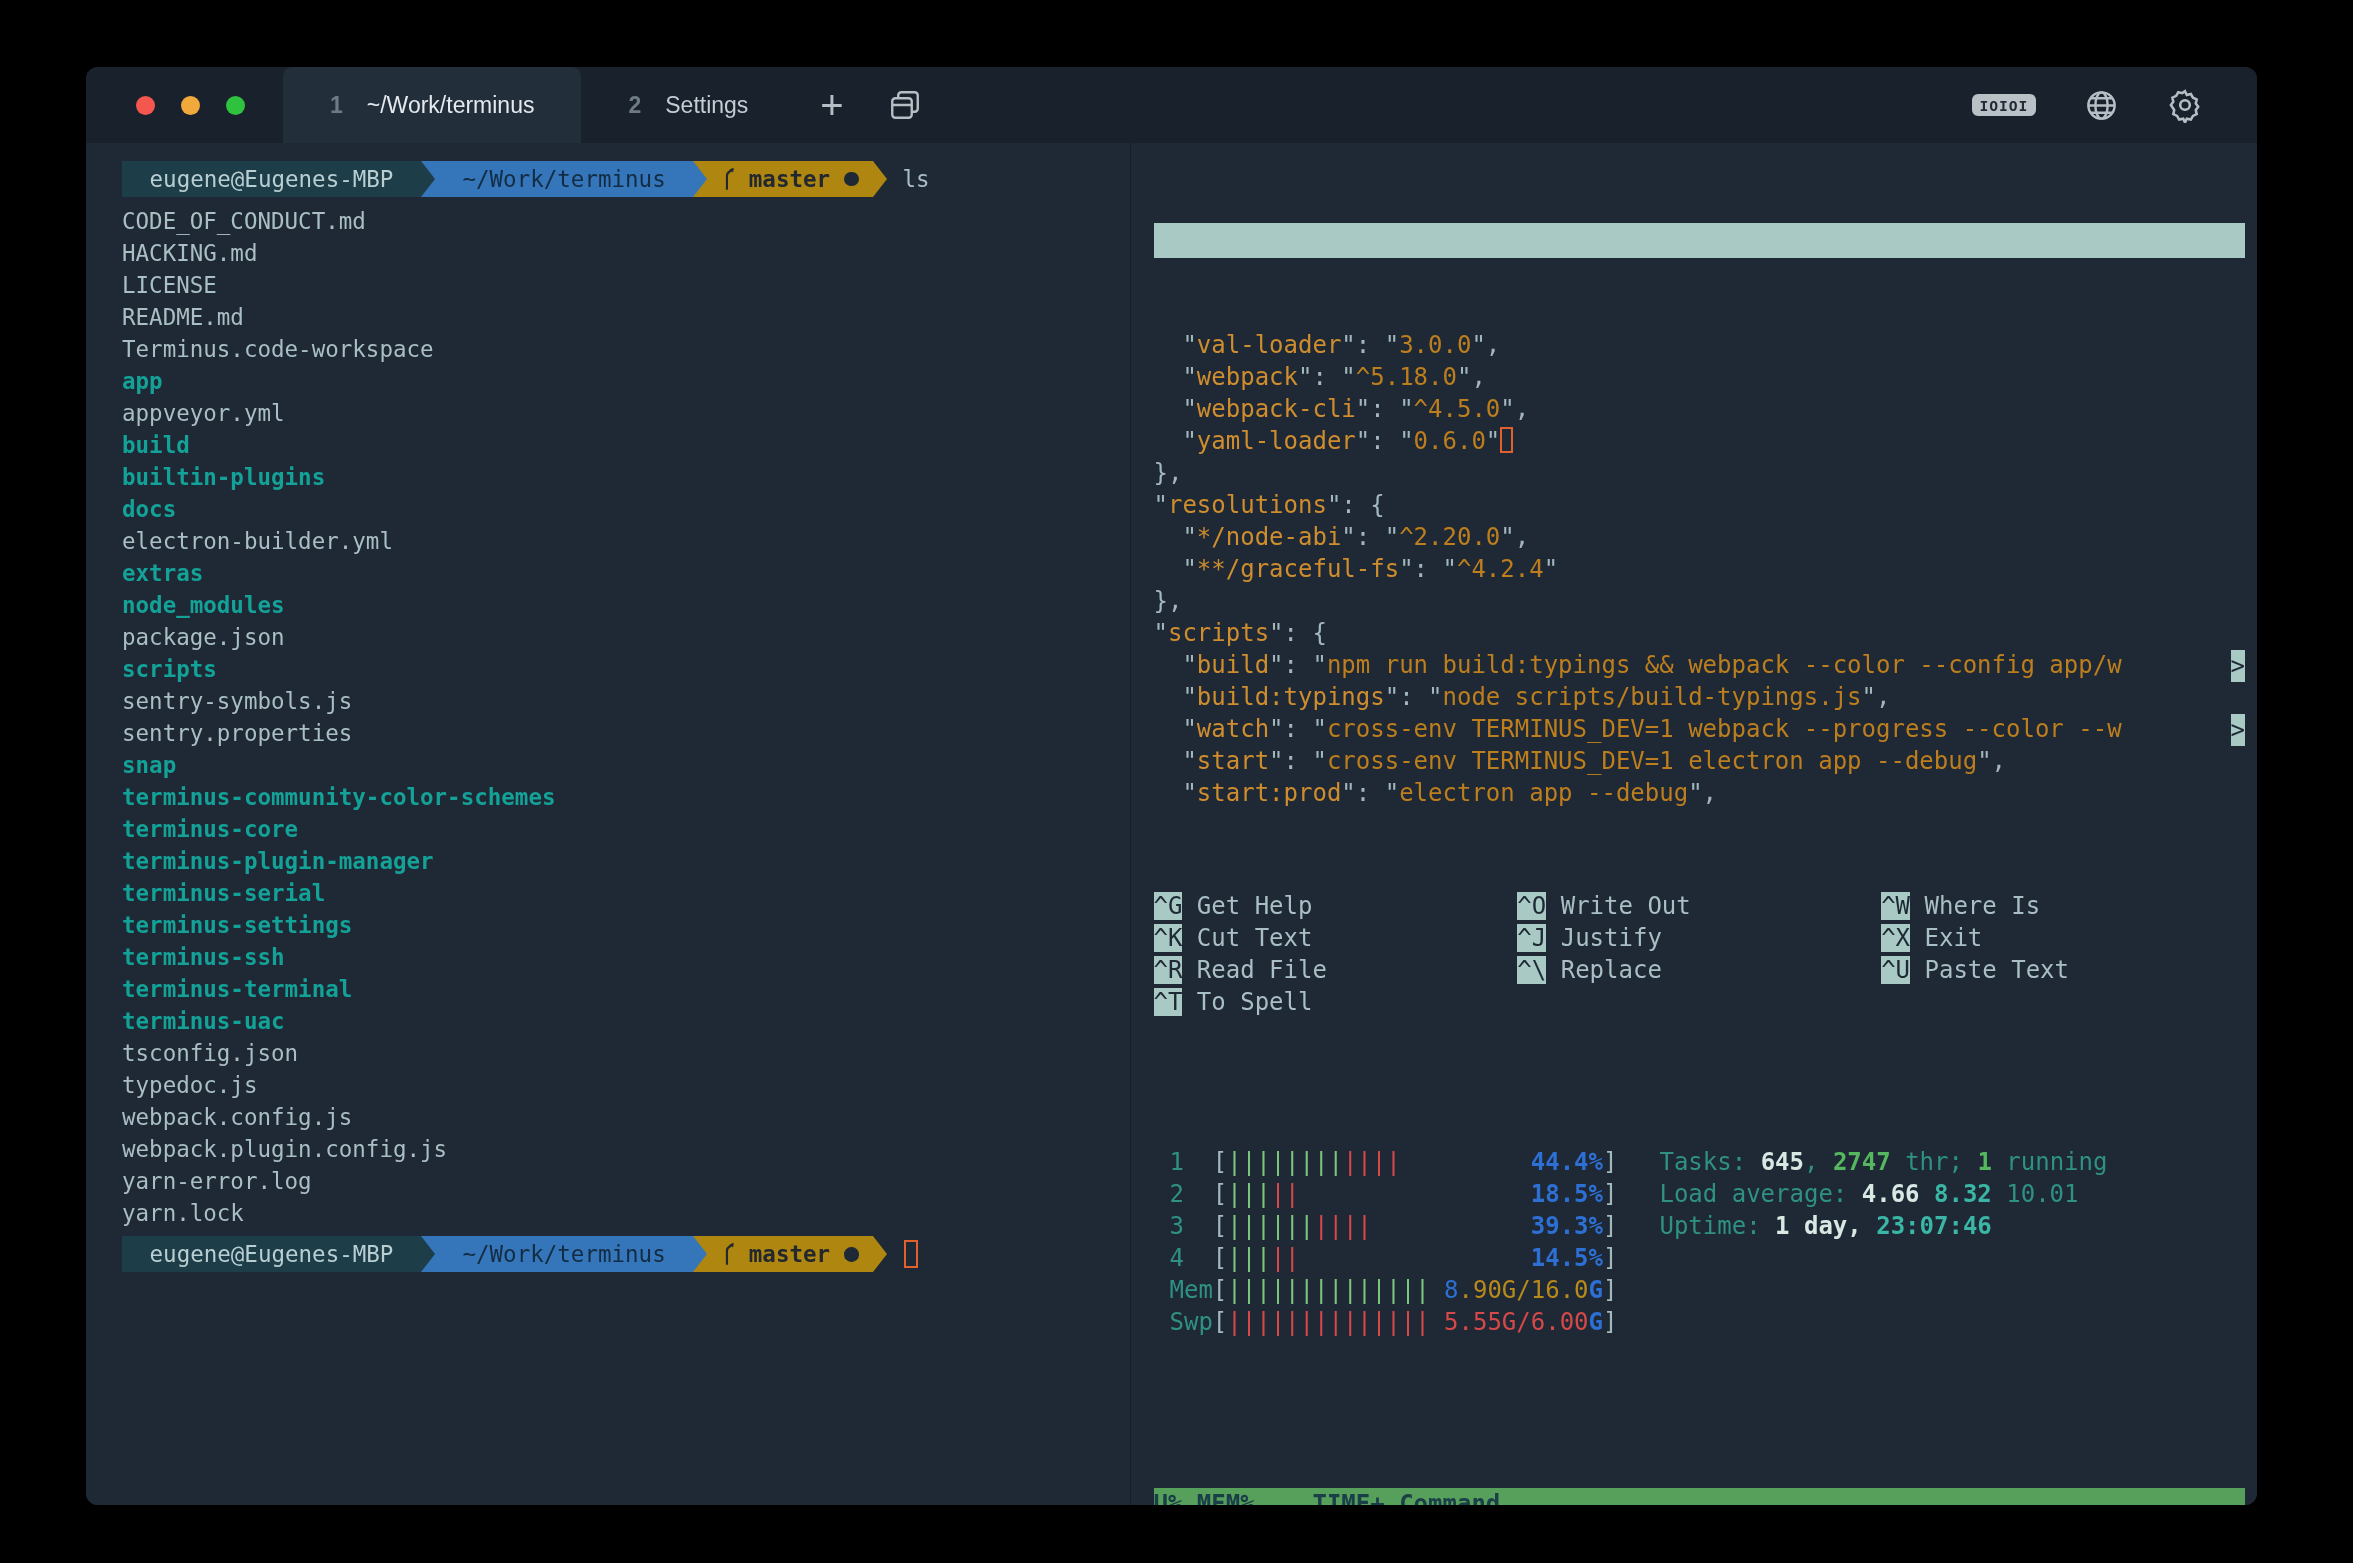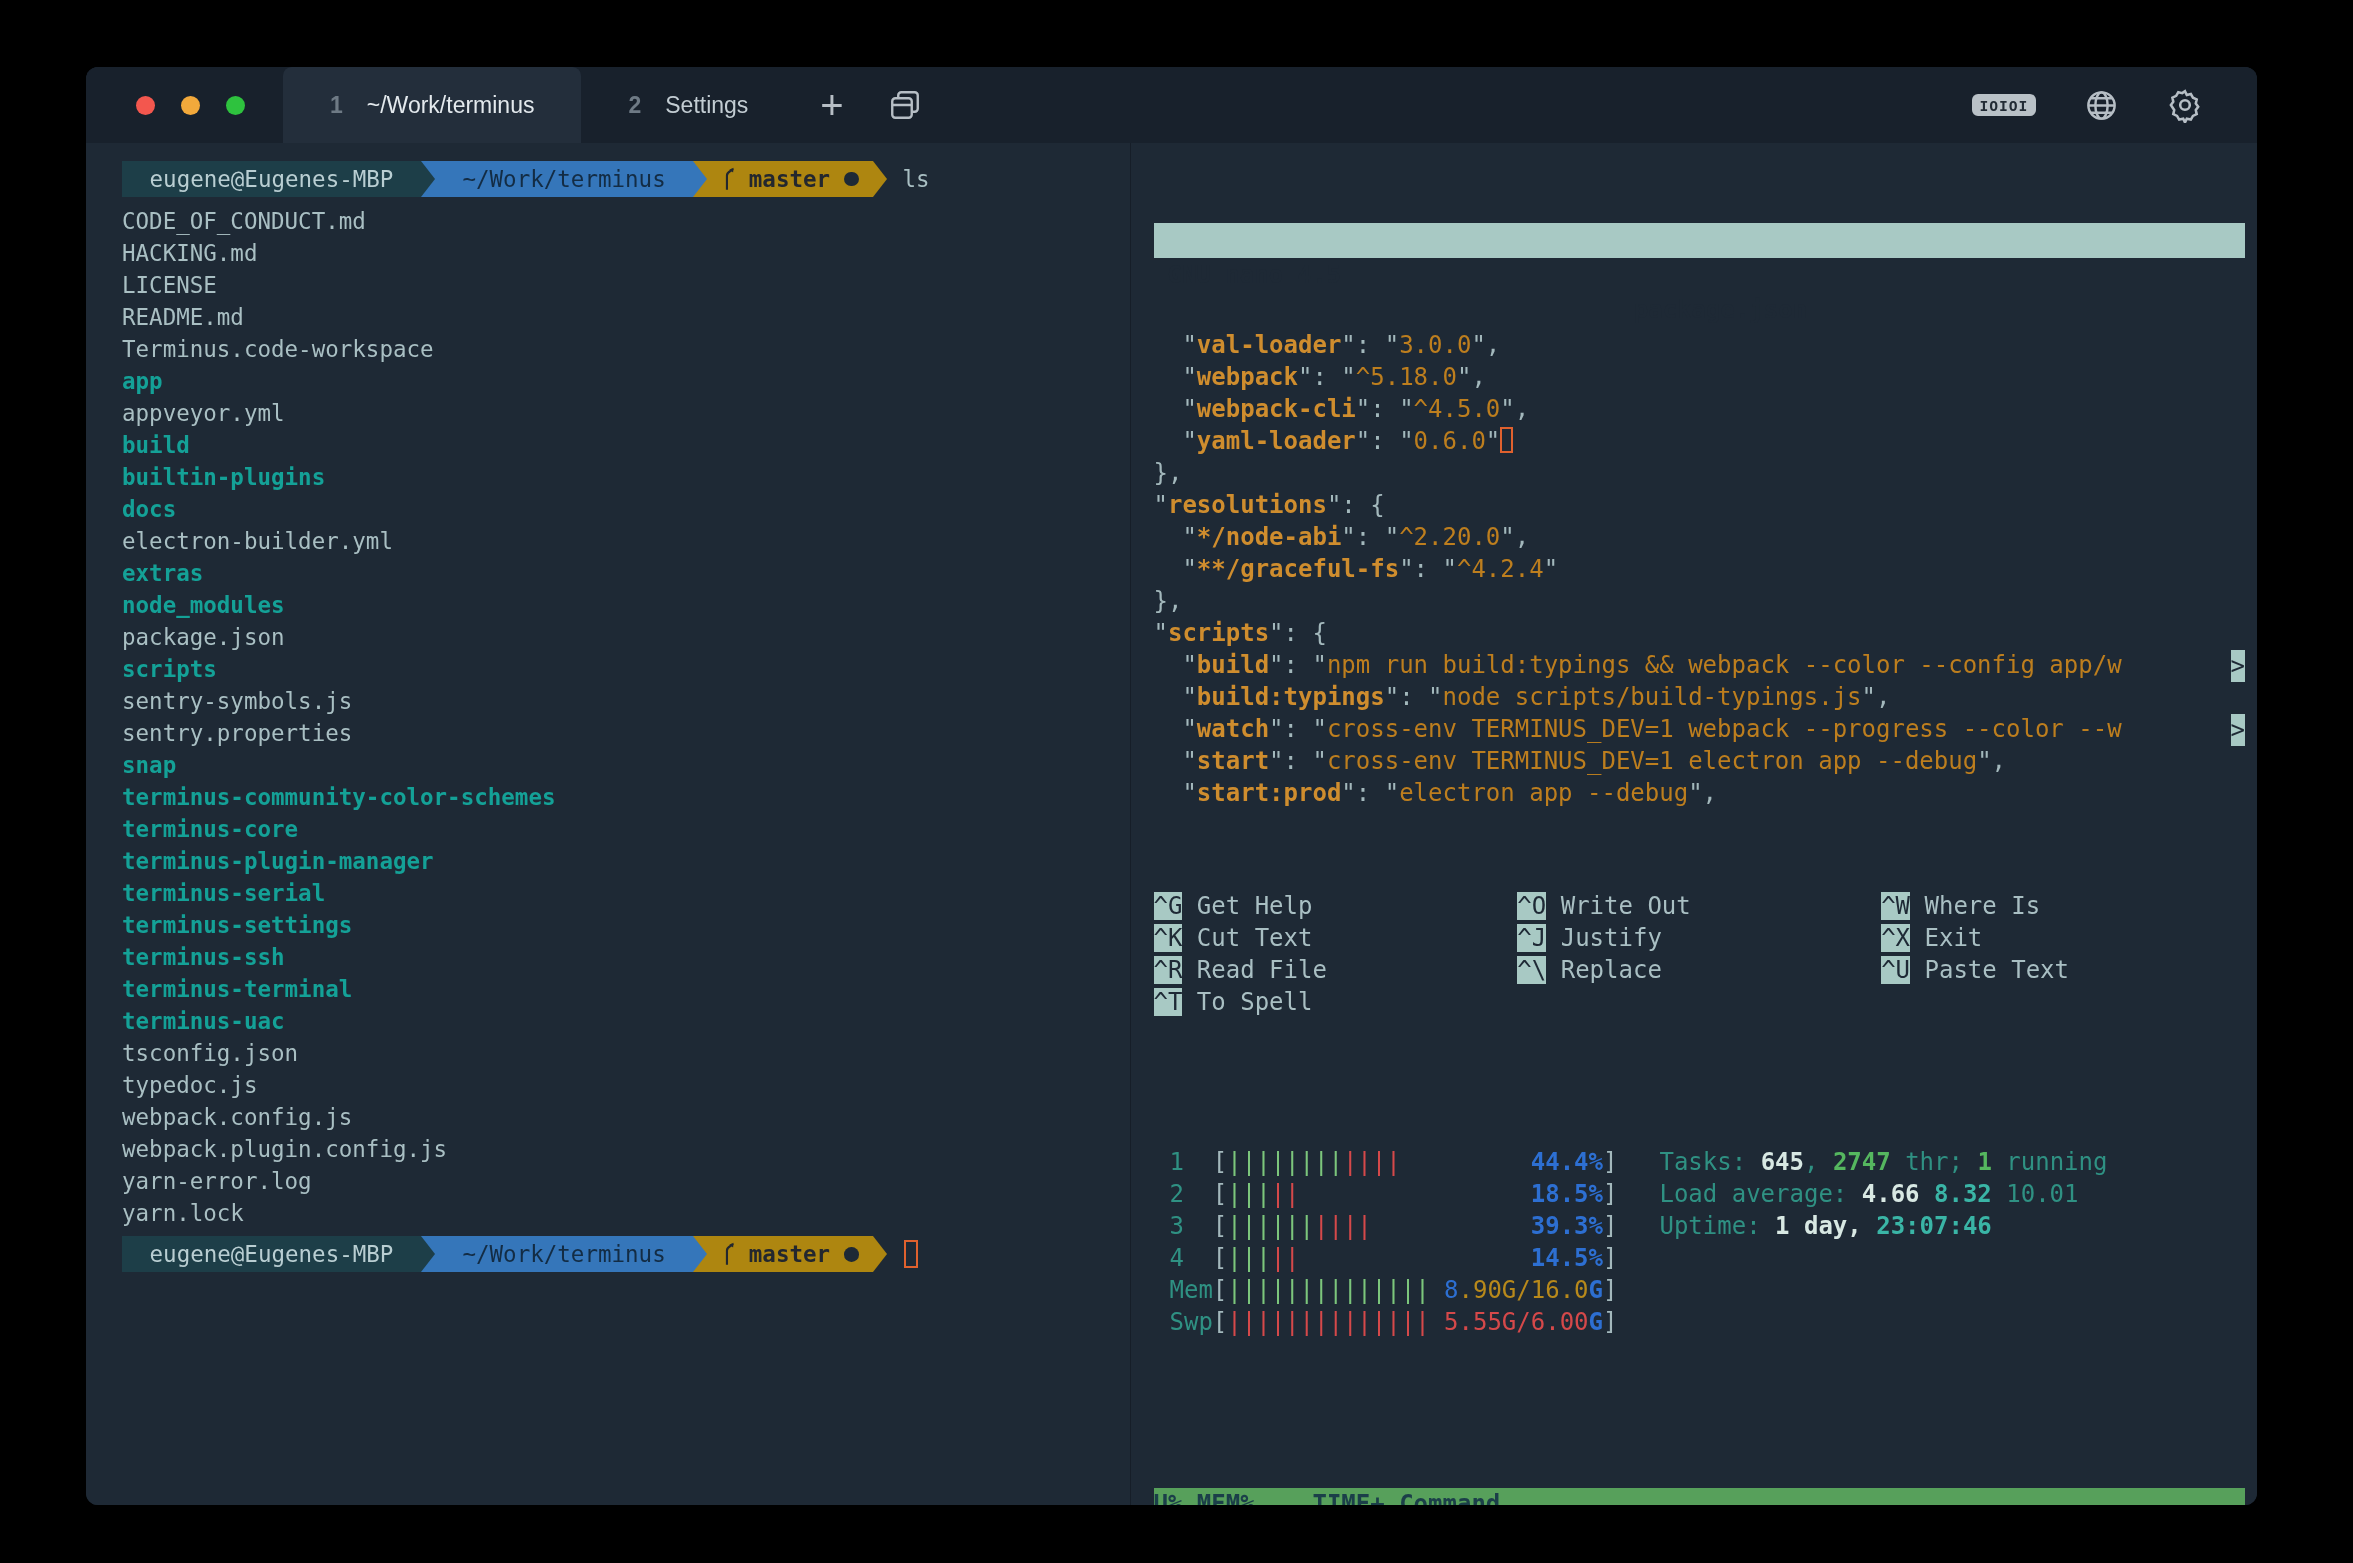--- a/index.html
+++ b/index.html
@@ -51,21 +51,21 @@
   .gitdot{display:inline-block;width:14.7px;height:14.7px;border-radius:50%;background:var(--dark);margin-left:14px;}
   .branch-icon{margin-right:8.6px;}
   .cmd{color:var(--fg);margin-left:15.6px;}
   .block-cursor{display:inline-block;width:14px;height:28px;border:2.6px solid var(--cursor);margin-left:17.3px;}
   
   .nano-bar{height:35px;line-height:35px;background:var(--nanobar);color:var(--dark);font-weight:bold;position:relative;margin-bottom:7px;}
   .nano-bar .nb-l{position:absolute;left:14px;}
   .nano-bar .nb-f{position:absolute;left:44%;}
   .nline{position:relative;white-space:pre;}
   .tk-q{color:var(--punct);}
-  .tk-k{color:var(--key);font-weight:bold;}
+  .tk-k{color:var(--key);font-weight:normal;}
   .tk-v{color:var(--val);}
   .tk-cur{display:inline-block;width:13px;height:26px;border:2.6px solid var(--cursor);vertical-align:-4.3px;}
   .tk-more{position:absolute;right:0;top:1.7px;background:var(--nanobar);color:var(--dark);}
   .shorts{margin-top:17.3px;display:grid;grid-template-columns:repeat(3,1fr);}
   .short{white-space:pre;}
   .skey{background:var(--nanobar);color:var(--dark);}
   
   .meters-row{display:flex;}
   .meter,.stat{white-space:pre;margin-left:16px;}
   .mlbl{color:var(--teal);}

